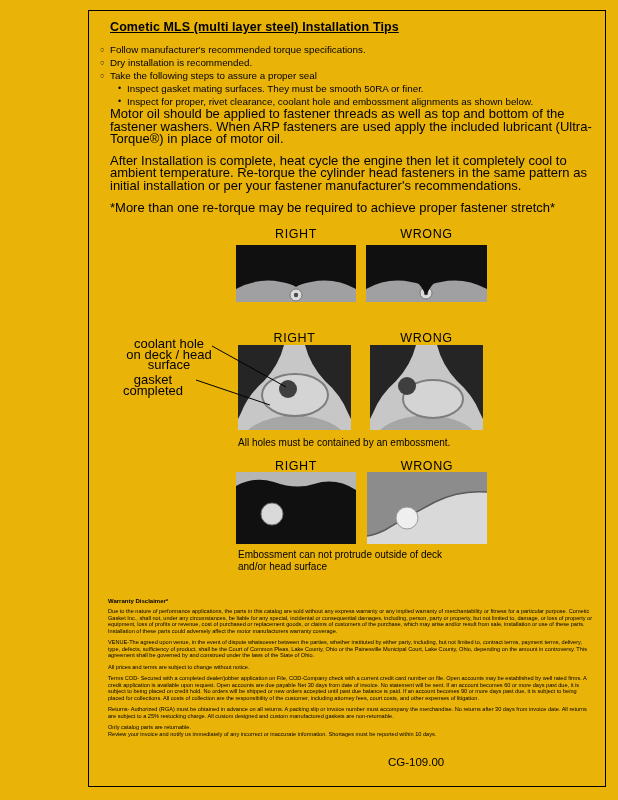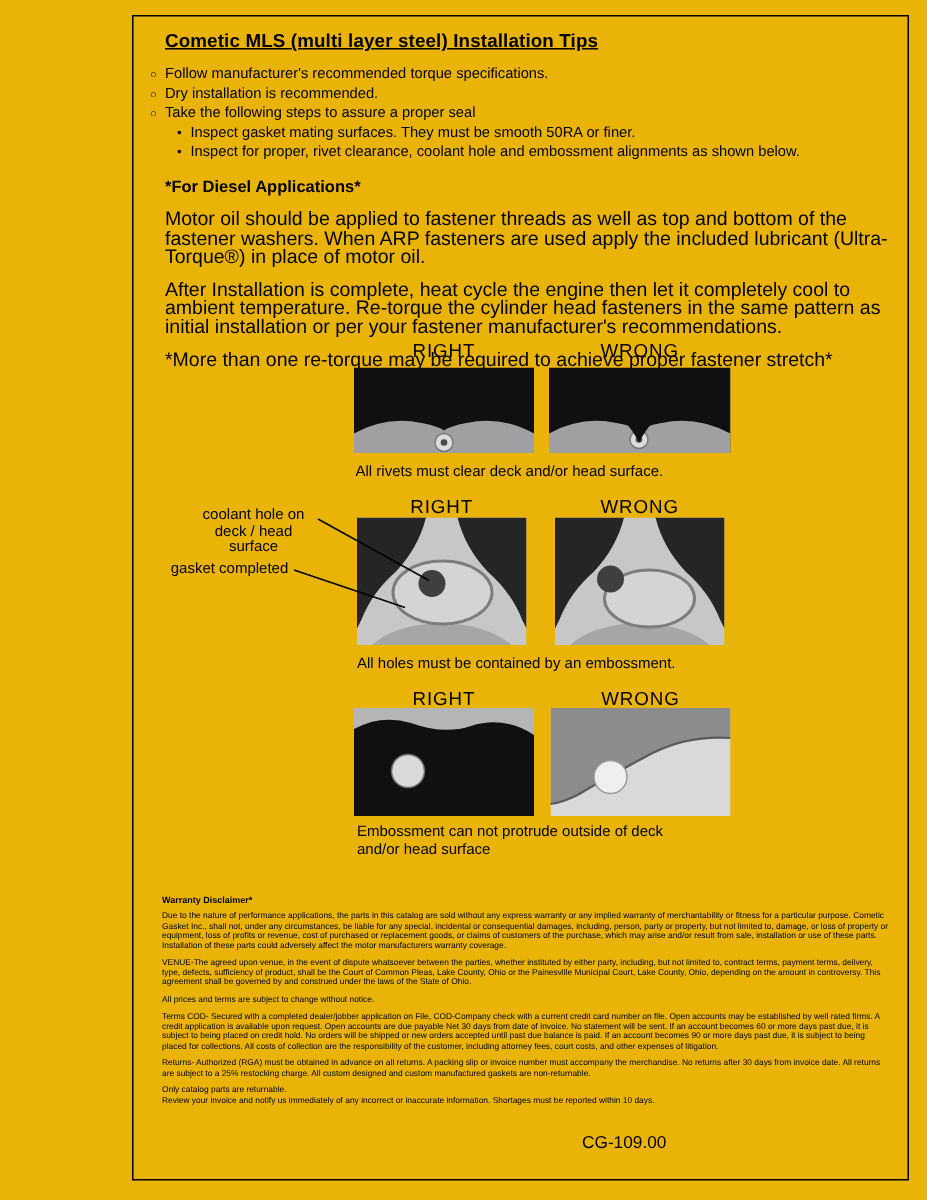--- a/index.html
+++ b/index.html
@@ -15,21 +15,21 @@
   .sub-row { font-size:9.8px; line-height:13px; display:flex; margin-left:8px; }
   .sub-row .b-glyph { width:9px; font-size:9px; line-height:13px; flex:none; }
   .diesel-heading { font-size:11px; font-weight:bold; margin:11px 0 9px; }
   .para { font-size:13px; line-height:12.6px; margin-bottom:9px; }
 
   .diagrams { position:absolute; left:0; top:225px; width:618px; height:356px; }
   .dlabel { position:absolute; font-size:12.5px; text-align:center; letter-spacing:0.6px; }
   .dimg { position:absolute; display:block; }
   .dimg svg { display:block; }
   .dcaption { position:absolute; font-size:10px; line-height:12px; }
-  .callout { position:absolute; font-size:10px; line-height:10.5px; text-align:center; }
+  .callout { position:absolute; font-size:13px; line-height:10.5px; text-align:center; }
   .arrows { position:absolute; pointer-events:none; }
 
   .disclaimer { position:absolute; left:108px; top:598px; width:486px; }
   .disclaimer .dh { font-size:6px; font-weight:bold; margin-bottom:4px; }
   .dpara { font-size:5.6px; line-height:6.5px; margin-bottom:5px; }
   .dpara.tight { margin-bottom:0; }
 
   .footer-code { position:absolute; left:388px; top:756px; font-size:11.5px; }
 </style>
 </head>
@@ -55,21 +55,20 @@
     </div>
     <div class="sub-row">
       <span class="b-glyph">•</span>
       <span>Inspect gasket mating surfaces.  They must be smooth 50RA or finer.</span>
     </div>
     <div class="sub-row">
       <span class="b-glyph">•</span>
       <span>Inspect for proper, rivet clearance, coolant hole and embossment alignments as shown below.</span>
     </div>
 
-    <div class="diesel-heading">*For Diesel Applications*</div>
     <div class="para">Motor oil should be applied to fastener threads as well as top and bottom of the fastener washers. When ARP fasteners are used apply the included lubricant (Ultra-Torque®) in place of motor oil.</div>
     <div class="para">After Installation is complete, heat cycle the engine then let it completely cool to ambient temperature. Re-torque the cylinder head fasteners in the same pattern as initial installation or per your fastener manufacturer's recommendations.</div>
     <div class="para">*More than one re-torque may be required to achieve proper fastener stretch*</div>
   </div>
 
   <div class="diagrams">
 
     <div class="dlabel" style="left:236px; top:2px; width:120px;">RIGHT</div>
     <div class="dlabel" style="left:366px; top:2px; width:121px;">WRONG</div>
 
@@ -83,21 +82,20 @@
     </div>
     <div class="dimg" style="left:366px; top:20px;">
       <svg width="121" height="57" viewBox="0 0 121 57">
         <rect width="121" height="57" fill="#101010"></rect>
         <path d="M0,57 L0,44 Q22,32 45,37 Q56,39 60,42 Q64,39 75,37 Q98,32 121,44 L121,57 Z" fill="#a0a0a2"></path>
         <circle cx="60" cy="48" r="6" fill="#dcdcdc" stroke="#7a7a7a" stroke-width="1"></circle>
         <circle cx="60" cy="48" r="2.2" fill="#4a4a4a"></circle>
         <path d="M36,24 Q52,34 60,50 Q68,34 84,24 L84,18 L36,18 Z" fill="#101010"></path>
       </svg>
     </div>
-    <div class="dcaption" style="left:237px; top:84px;">All rivets must clear deck and/or head surface.</div>
 
     <div class="dlabel" style="left:238px; top:106px; width:113px;">RIGHT</div>
     <div class="dlabel" style="left:370px; top:106px; width:113px;">WRONG</div>
 
     <div class="callout" style="left:126px; top:114px; width:86px;">coolant hole on deck / head surface</div>
     <div class="callout" style="left:108px; top:150px; width:90px;">gasket completed</div>
 
     <div class="dimg" style="left:238px; top:120px;">
       <svg width="113" height="85" viewBox="0 0 113 85">
         <rect width="113" height="85" fill="#c7c7c7"></rect>

